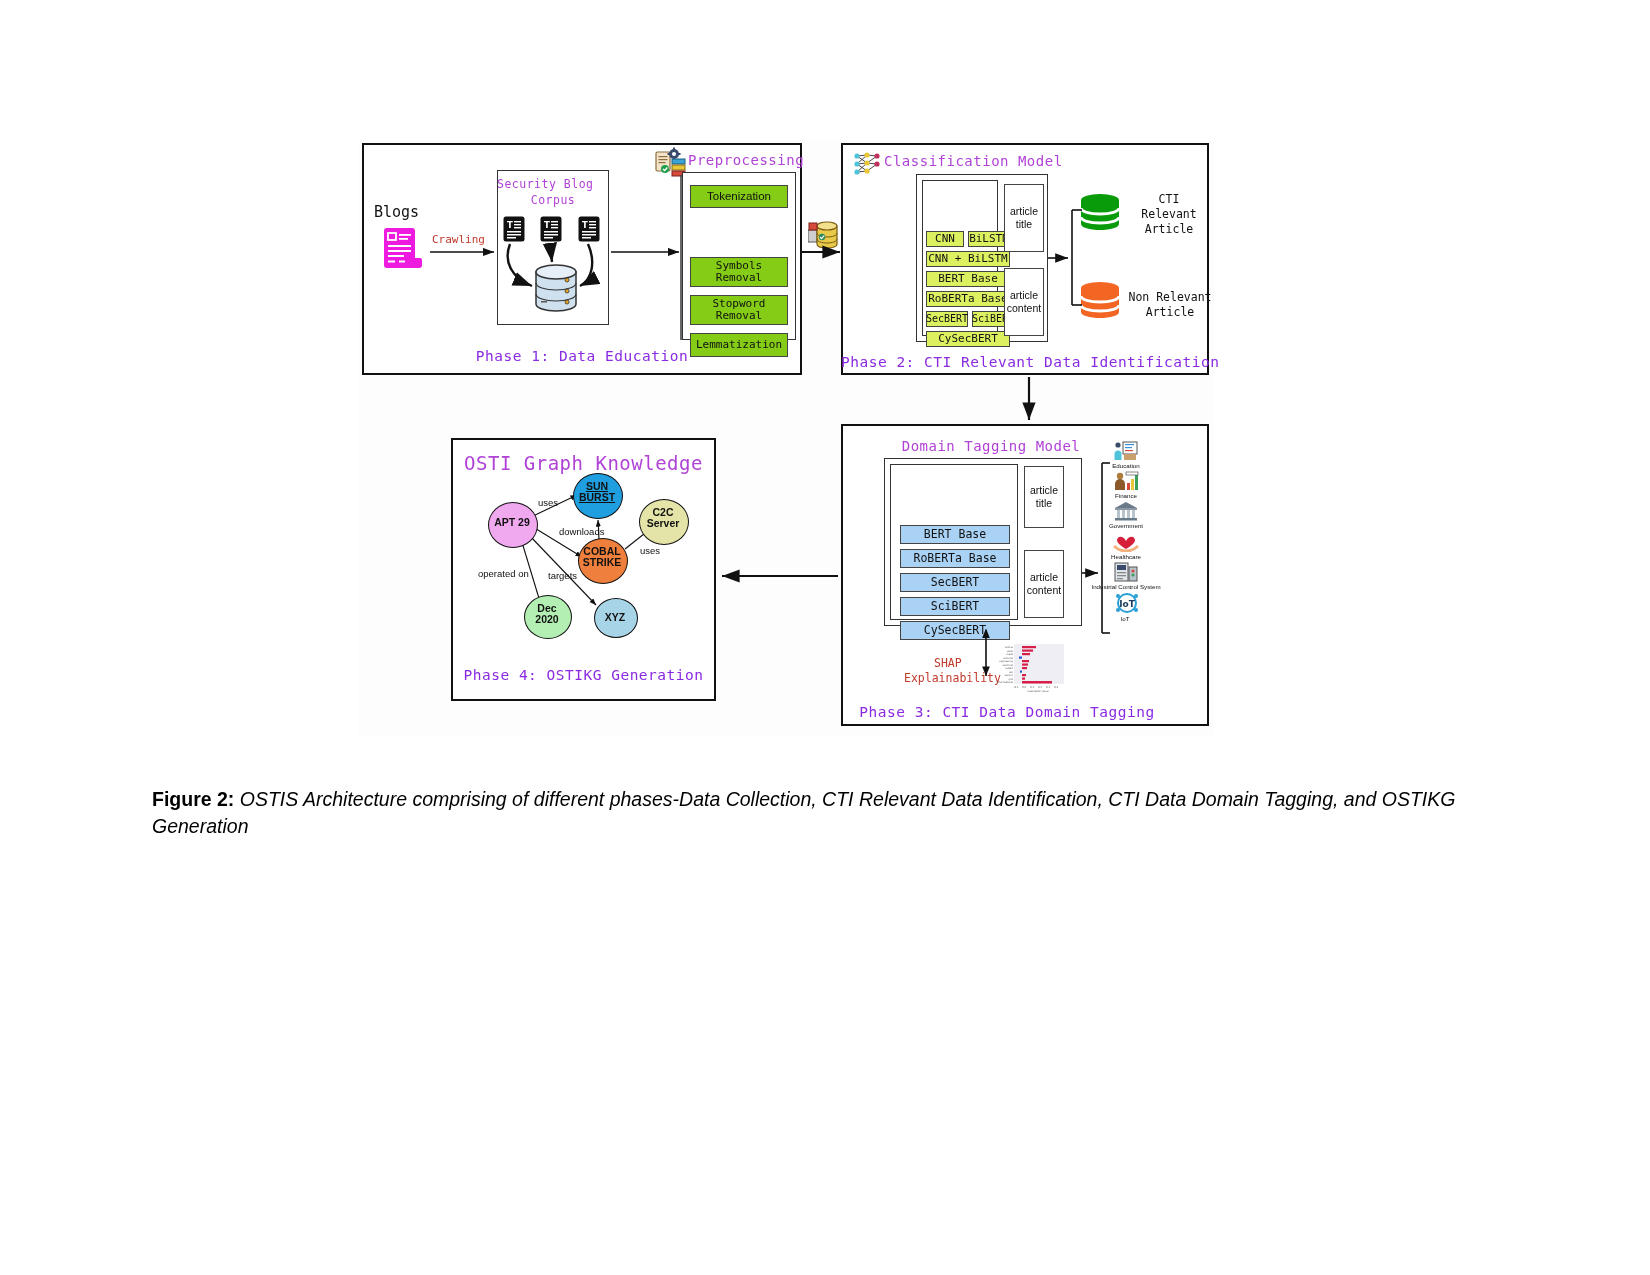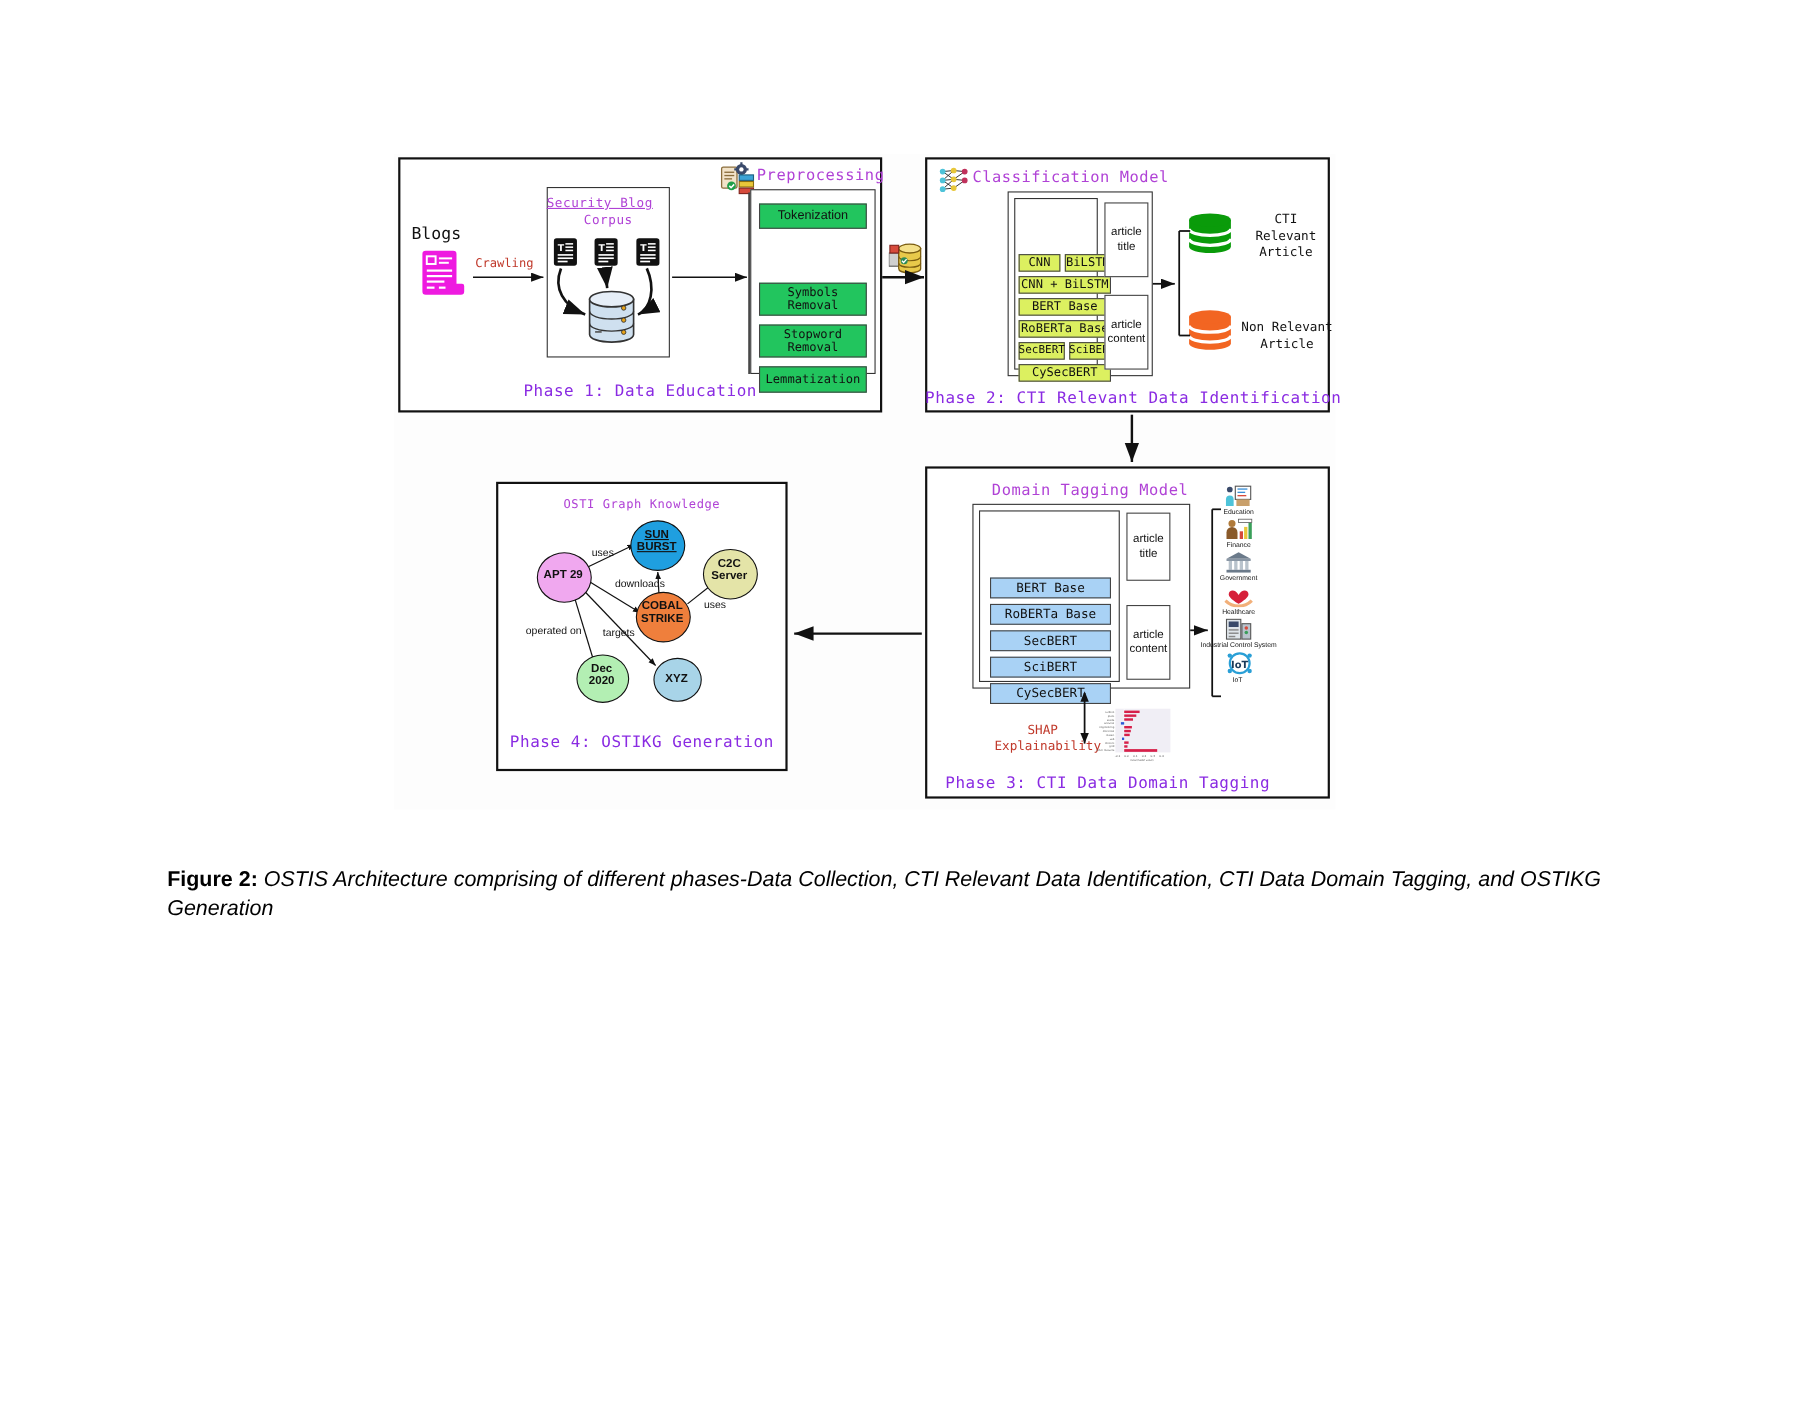--- a/index.html
+++ b/index.html
@@ -20,21 +20,21 @@
   .title-mono{position:absolute;color:#cc44cc;
      font-family:"DejaVu Sans Mono","Liberation Mono",monospace;font-size:14.5px;letter-spacing:.5px;white-space:nowrap;text-align:center;}
 
   .title-purple{color:#b042d6;}
 
   .inner-box{position:absolute;border:1.6px solid #333;background:#fff;box-sizing:border-box;}
 
   
   .chip{position:absolute;box-sizing:border-box;border:1.6px solid #444;display:flex;
      align-items:center;justify-content:center;text-align:center;line-height:1.05;}
-  .chip-green{background:#22c55e;}
+  .chip-green{background:#84cc16;}
   .chip-yellow{background:#dcf060;}
   .chip-blue{background:#a9d2f5;}
   .chip-mono{font-family:"DejaVu Sans Mono","Liberation Mono",monospace;font-size:11px;color:#111;margin-top:43px;}
   .chip-sans{font-family:"Liberation Sans",sans-serif;font-size:11.5px;color:#111;font-weight:400;}
 
   .plain-box{position:absolute;box-sizing:border-box;border:1.5px solid #444;background:#fff;
      display:flex;align-items:center;justify-content:center;text-align:center;
      font-family:"Liberation Sans",sans-serif;font-size:10.5px;color:#111;line-height:1.25;}
 
   .txt{position:absolute;white-space:pre;}
@@ -85,21 +85,21 @@
     <rect x="8" y="20" width="23" height="2" fill="#fff"></rect>
     <rect x="8" y="25" width="23" height="2" fill="#fff"></rect>
     <rect x="8" y="30" width="16" height="2" fill="#fff"></rect>
     <rect x="8" y="35.5" width="7" height="2" fill="#fff"></rect>
     <rect x="19" y="35.5" width="6" height="2" fill="#fff"></rect>
   </svg>
 
   <div class="txt mono lbl-red" style="left:432px;top:233px;font-size:11px;">Crawling</div>
 
   <div class="inner-box" style="left:497px;top:170px;width:112px;height:155px;"></div>
-  <div class="title-mono title-purple" style="left:497px;top:177px;width:96px;font-size:11.5px;text-decoration:underline;">Security Blog</div>
+  <div class="title-mono title-purple" style="left:497px;top:177px;width:96px;font-size:11.5px;">Security Blog</div>
   <div class="title-mono title-purple" style="left:497px;top:193px;width:112px;font-size:11.5px;">Corpus</div>
 
   <svg style="position:absolute;left:503px;top:216px;" width="22" height="26" viewBox="0 0 22 26">
     <rect x="0.5" y="0.5" width="21" height="25" rx="2.5" fill="#111"></rect>
     <text x="4" y="12" font-family="DejaVu Sans, sans-serif" font-size="8.5" font-weight="bold" fill="#fff">T</text>
     <rect x="11" y="5" width="7" height="1.4" fill="#fff"></rect>
       <rect x="11" y="8" width="7" height="1.4" fill="#fff"></rect>
     <rect x="11" y="11" width="7" height="1.4" fill="#fff"></rect>
     <rect x="4" y="15" width="14" height="1.5" fill="#fff"></rect>
       <rect x="4" y="18" width="14" height="1.5" fill="#fff"></rect>
@@ -371,21 +371,21 @@
         <text x="40" y="44">0.1</text>
       <text x="48" y="44">0.2</text>
         <text x="56" y="44">0.3</text>
         <text x="64" y="44">0.4</text>
       <text x="46" y="47.5" font-size="2.3">mean(SHAP value)</text>
     </g>
   </svg>
 
   <div class="phase-box" style="left:451px;top:438px;width:265px;height:263px;"></div>
   <div class="phase-label" style="left:451px;top:667px;width:265px;">Phase 4: OSTIKG Generation</div>
-  <div class="title-mono title-purple" style="left:451px;top:452px;width:265px;font-size:11px;text-align:center;">OSTI Graph Knowledge</div>
+  <div class="title-mono title-purple" style="left:451px;top:452px;width:265px;font-size:19px;text-align:center;">OSTI Graph Knowledge</div>
 
   <svg style="position:absolute;left:451px;top:465px;" width="265" height="200" viewBox="0 0 265 200">
     <defs>
       <marker id="kga" markerWidth="7" markerHeight="7" refX="6" refY="2.4" orient="auto">
         <path d="M0,0 L6,2.4 L0,4.8 z" fill="#111"></path>
       </marker>
     </defs>
     <g stroke="#111" stroke-width="1.1" fill="none" marker-end="url(#kga)">
       <line x1="80" y1="52" x2="126" y2="30"></line>
       <line x1="149" y1="94" x2="147" y2="55"></line>

